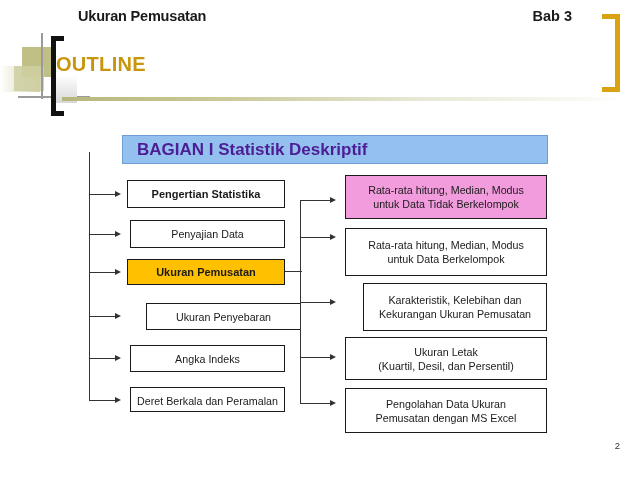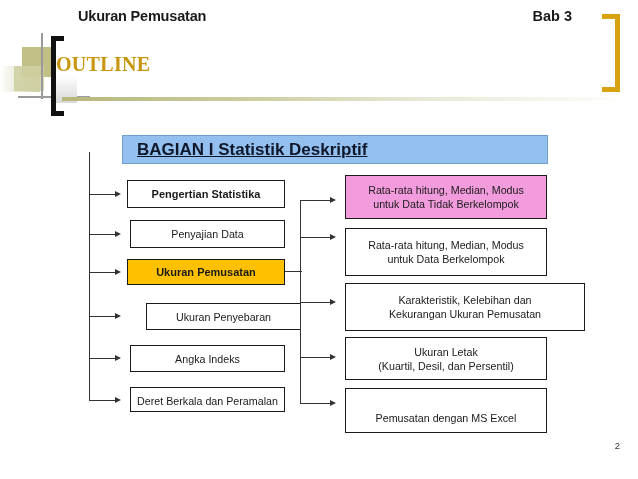--- a/index.html
+++ b/index.html
@@ -103,21 +103,20 @@
     background: linear-gradient(to bottom, #ffffff, #d8d8d8);
   }
 
   .outline-title {
     position: absolute;
     left: 56px; top: 53px;
     font-size: 20px;
     font-weight: bold;
     color: #C8960C;
     letter-spacing: 0.3px;
-    font-family: Liberation Serif, serif;
   }
 
   
   .divider {
     position: absolute;
     left: 62px; top: 97px;
     width: 555px; height: 4px;
     background: linear-gradient(to right, #B6B67C 0%, #CACA9B 30%, #E8E8D6 65%, #fdfdfb 100%);
   }
 
@@ -128,23 +127,22 @@
     width: 426px; height: 29px;
     background: #93C0EE;
     border: 1px solid #6e9fd0;
     box-sizing: border-box;
   }
   .title-bar span {
     position: absolute;
     left: 14px; top: 4px;
     font-size: 17px;
     font-weight: bold;
-    color: #0f172a;
+    color: #4c1d95;
     white-space: nowrap;
-    text-decoration: underline;
   }
 
   .node {
     position: absolute;
     border: 1.4px solid #1a1a1a;
     box-sizing: border-box;
     background: #ffffff;
     color: #1a1a1a;
     font-size: 10.7px;
     line-height: 14px;
@@ -287,36 +285,36 @@
     </span>
   </div>
 
   <div class="node" style="left:345px; top:228px; width:202px; height:48px;">
     <span class="txt">
       <span>Rata-rata hitung, Median, Modus</span><br>
       <span>untuk Data Berkelompok</span>
     </span>
   </div>
 
-  <div class="node" style="left:345px; top:283px; width:240px; height:48px;">
+  <div class="node" style="left:363px; top:283px; width:184px; height:48px;">
     <span class="txt">
       <span>Karakteristik, Kelebihan dan</span><br>
       <span>Kekurangan Ukuran Pemusatan</span>
     </span>
   </div>
 
   <div class="node" style="left:345px; top:337px; width:202px; height:43px;">
     <span class="txt">
       <span>Ukuran Letak</span><br>
       <span>(Kuartil, Desil, dan Persentil)</span>
     </span>
   </div>
 
   <div class="node" style="left:345px; top:388px; width:202px; height:45px;">
     <span class="txt">
-      <br>
+      <span>Pengolahan Data Ukuran</span><br>
       <span>Pemusatan dengan MS Excel</span>
     </span>
   </div>
 
   <div class="page-num">2</div>
 
 </div>
 
 </body></html>

